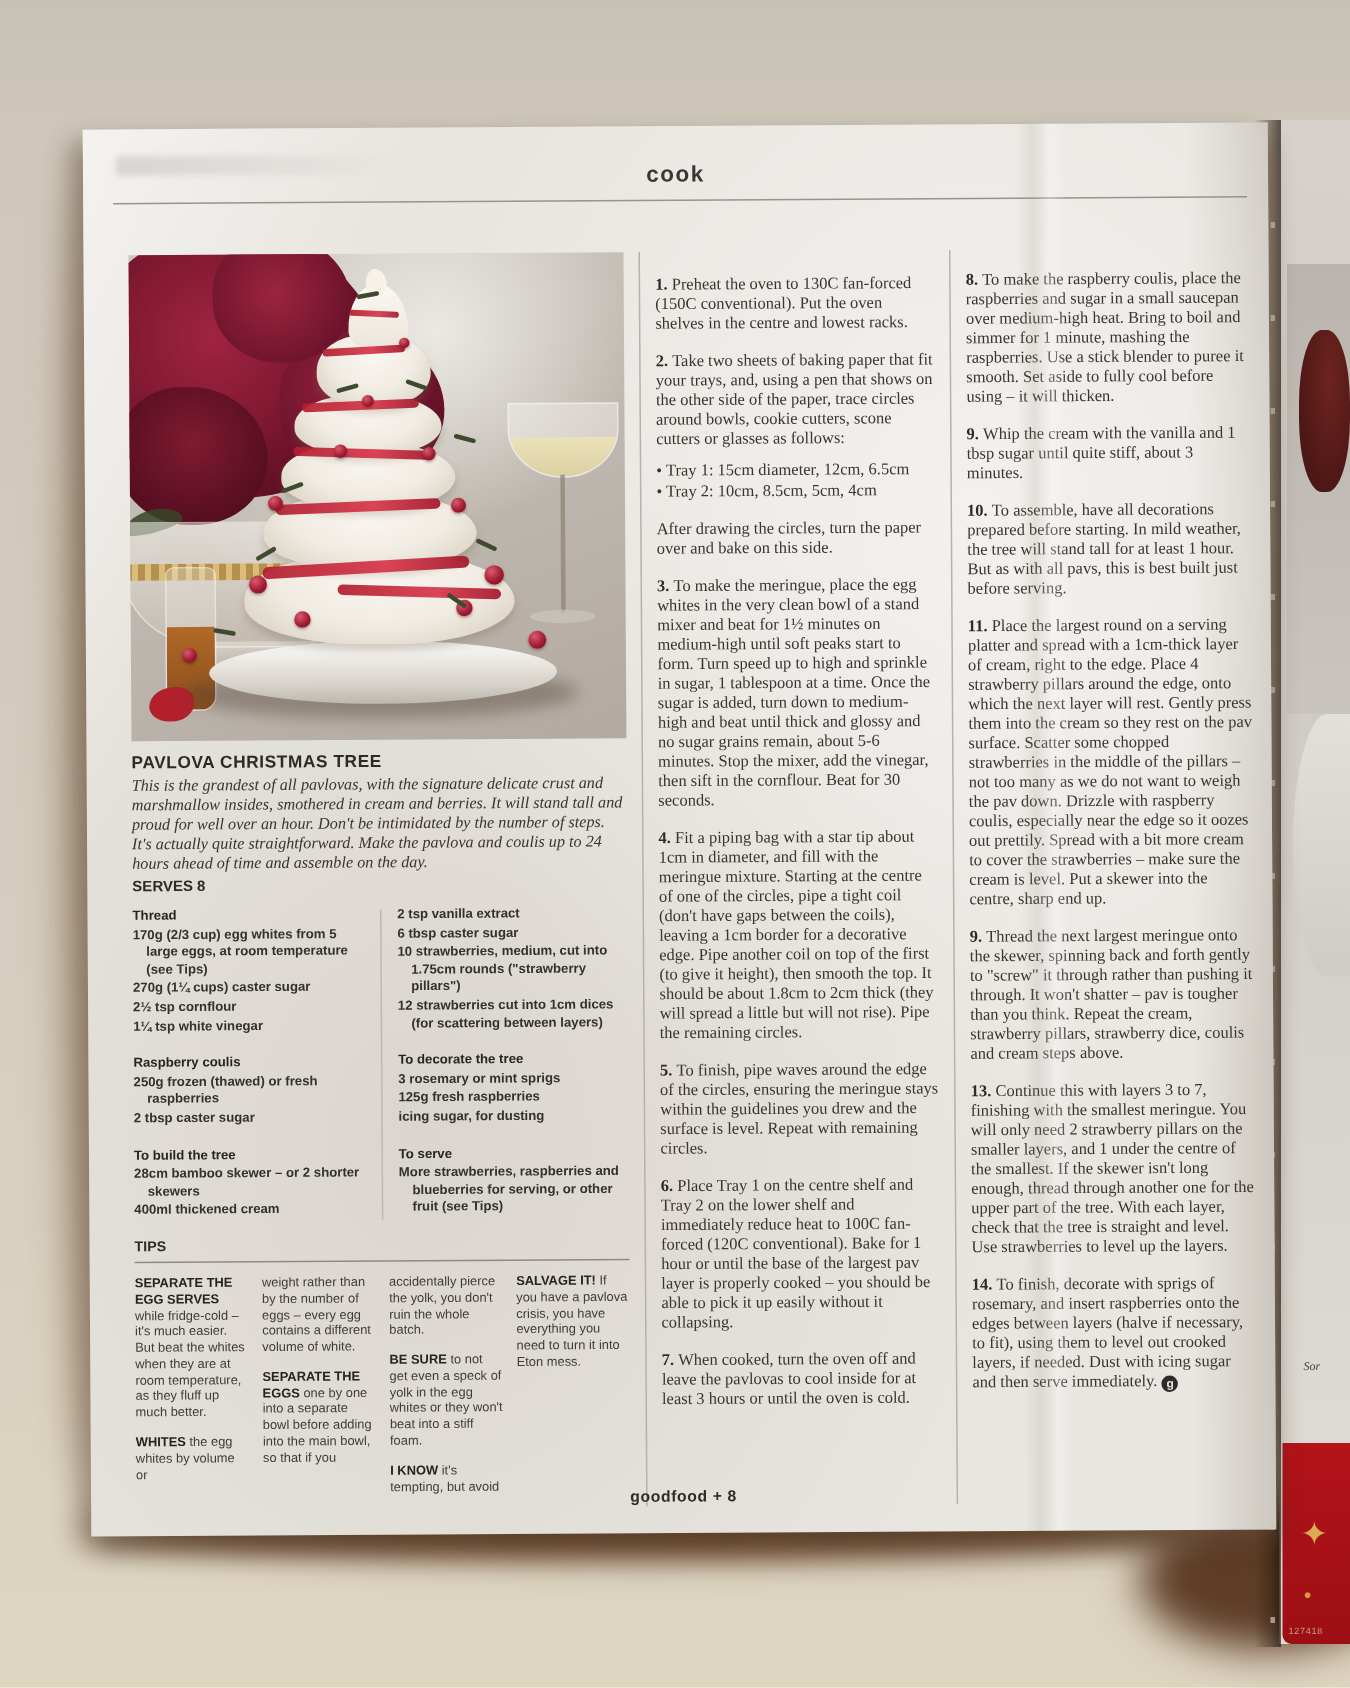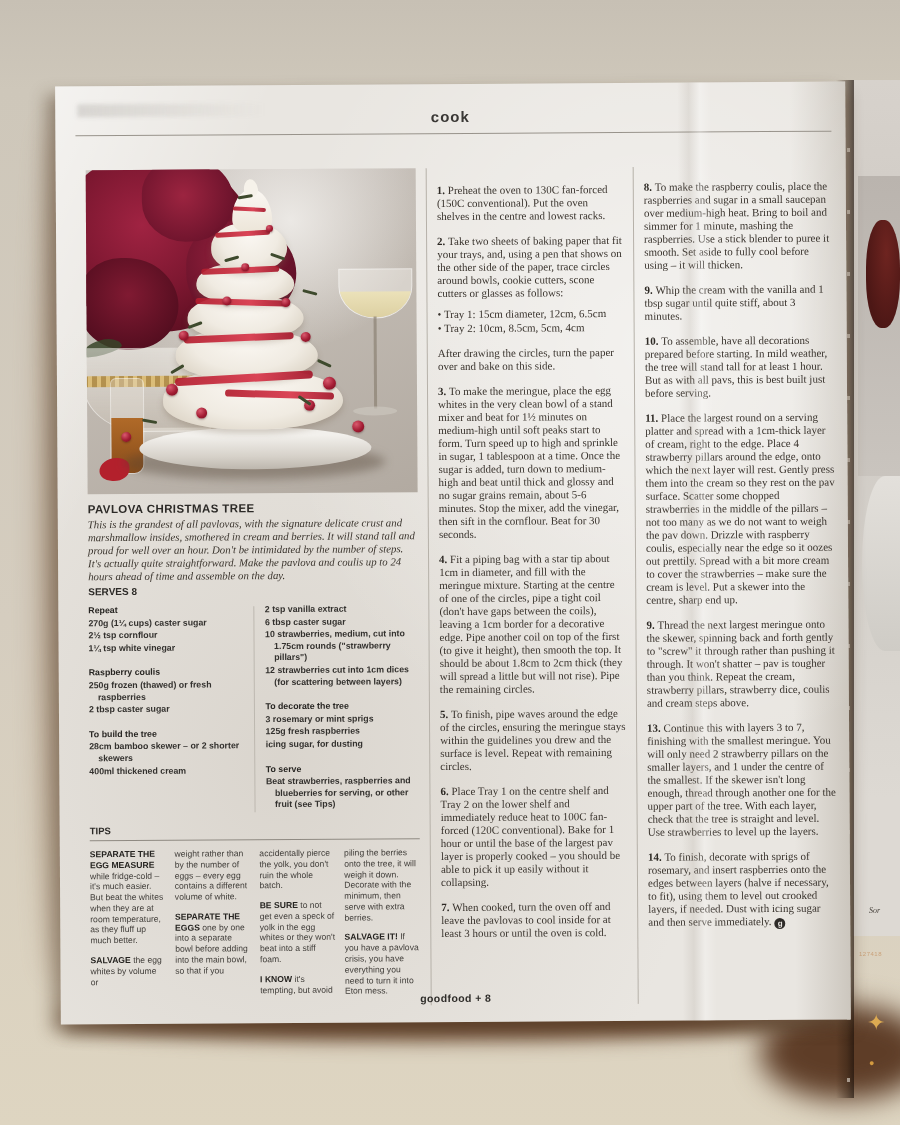--- a/index.html
+++ b/index.html
@@ -15,21 +15,21 @@
   .s2 { left:760px; top:1005px; width:170px; height:95px; background:#5e3d27; filter:blur(14px); }
   .s3 { left:40px; top:120px; width:30px; height:860px; background:#8a6a4c; filter:blur(14px); opacity:.45; }
 
   
   .gutter { position:absolute; left:836px; top:80px; width:18px; height:1018px;
     background:linear-gradient(90deg,rgba(60,40,25,0),rgba(50,32,18,.45) 60%,rgba(25,14,8,.65)); }
   .stitches { position:absolute; left:847px; top:90px; width:3px; height:1000px;
     background:repeating-linear-gradient(180deg,transparent 0 58px,rgba(242,236,226,.55) 58px 62px); }
 
   
-  .adj { position:absolute; left:853px; top:80px; width:47px; height:856px;
+  .adj { position:absolute; left:853px; top:80px; width:47px; height:1016px;
     background:linear-gradient(180deg,#d7d2cc 0%,#cdc8c2 28%,#d5d1cb 58%,#ddd9d3 84%,#ddd9d3 100%); }
   .adj-img { position:absolute; left:5px; top:96px; right:0; height:300px;
     background:linear-gradient(180deg,#bab4ae,#c9c4be); }
   .adj-berry { position:absolute; left:13px; top:140px; width:34px; height:108px; border-radius:45%;
     background:radial-gradient(ellipse at 60% 30%,#6e2420,#4c1715 72%); }
   .adj-bowl { position:absolute; left:9px; top:396px; width:38px; height:175px;
     border-radius:60% 0 0 60%/50% 0 0 50%;
     background:linear-gradient(180deg,#e3e0db,#cfccc6); }
   .adj-sor { position:absolute; left:16px; top:826px; font:italic 8px "Liberation Serif",serif; color:#4a453f; }
   .adj-red { position:absolute; left:2px; right:0; top:882px; bottom:0;
@@ -250,21 +250,22 @@
             <div class="spr" style="left: 55px; top: 250px; transform: rotate(10deg);"></div>
             <div class="spr" style="left: 210px; top: 230px; transform: rotate(35deg);"></div>
           </div>
 
         <h1 class="title">PAVLOVA CHRISTMAS TREE</h1>
         <p class="intro">This is the grandest of all pavlovas, with the signature delicate crust and marshmallow insides, smothered in cream and berries. It will stand tall and proud for well over an hour. Don't be intimidated by the number of steps. It's actually quite straightforward. Make the pavlova and coulis up to 24 hours ahead of time and assemble on the day.</p>
         <div class="serves">SERVES 8</div>
 
         <div class="ings">
           <div class="ing-col">
-              <div class="ing-h">Repeat</div>
+              <div class="ing-h">Thread</div>
+              <div class="ing-i">170g (2/3 cup) egg whites from 5 large eggs, at room temperature (see Tips)</div>
               <div class="ing-i">270g (1¼ cups) caster sugar</div>
               <div class="ing-i">2½ tsp cornflour</div>
               <div class="ing-i">1¼ tsp white vinegar</div>
               <div class="ing-g"></div>
               <div class="ing-h">Raspberry coulis</div>
               <div class="ing-i">250g frozen (thawed) or fresh raspberries</div>
               <div class="ing-i">2 tbsp caster sugar</div>
               <div class="ing-g"></div>
               <div class="ing-h">To build the tree</div>
               <div class="ing-i">28cm bamboo skewer – or 2 shorter skewers</div>
@@ -276,41 +277,40 @@
               <div class="ing-i">6 tbsp caster sugar</div>
               <div class="ing-i">10 strawberries, medium, cut into 1.75cm rounds ("strawberry pillars")</div>
               <div class="ing-i">12 strawberries cut into 1cm dices (for scattering between layers)</div>
               <div class="ing-g"></div>
               <div class="ing-h">To decorate the tree</div>
               <div class="ing-i">3 rosemary or mint sprigs</div>
               <div class="ing-i">125g fresh raspberries</div>
               <div class="ing-i">icing sugar, for dusting</div>
               <div class="ing-g"></div>
               <div class="ing-h">To serve</div>
-              <div class="ing-i">Beat strawberries, raspberries and blueberries for serving, or other fruit (see Tips)</div>
+              <div class="ing-i">More strawberries, raspberries and blueberries for serving, or other fruit (see Tips)</div>
             </div>
         </div>
 
         <div class="tips-title">TIPS</div>
         <div class="tips">
           <div class="tip-col">
-              <p><b>SEPARATE THE EGG MEASURE </b>while fridge-cold – it's much easier. But beat the whites when they are at room temperature, as they fluff up much better.</p>
-              <p><b>SALVAGE </b>the egg whites by volume or</p>
+              <p><b>SEPARATE THE EGG SERVES </b>while fridge-cold – it's much easier. But beat the whites when they are at room temperature, as they fluff up much better.</p>
+              <p><b>WHITES </b>the egg whites by volume or</p>
             </div>
           <div class="tip-col">
               <p>weight rather than by the number of eggs – every egg contains a different volume of white.</p>
               <p><b>SEPARATE THE EGGS </b>one by one into a separate bowl before adding into the main bowl, so that if you</p>
             </div>
           <div class="tip-col">
               <p>accidentally pierce the yolk, you don't ruin the whole batch.</p>
               <p><b>BE SURE </b>to not get even a speck of yolk in the egg whites or they won't beat into a stiff foam.</p>
               <p><b>I KNOW </b>it's tempting, but avoid</p>
             </div>
           <div class="tip-col">
-              <p>piling the berries onto the tree, it will weigh it down. Decorate with the minimum, then serve with extra berries.</p>
               <p><b>SALVAGE IT! </b>If you have a pavlova crisis, you have everything you need to turn it into Eton mess.</p>
             </div>
         </div>
       </div>
 
       <div class="vdiv"></div>
       <div class="col-mid">
           <p class="step"><b>1. </b>Preheat the oven to 130C fan-forced (150C conventional). Put the oven shelves in the centre and lowest racks.</p>
           <p class="step"><b>2. </b>Take two sheets of baking paper that fit your trays, and, using a pen that shows on the other side of the paper, trace circles around bowls, cookie cutters, scone cutters or glasses as follows:</p>
           <div class="bullet">• Tray 1: 15cm diameter, 12cm, 6.5cm</div>

